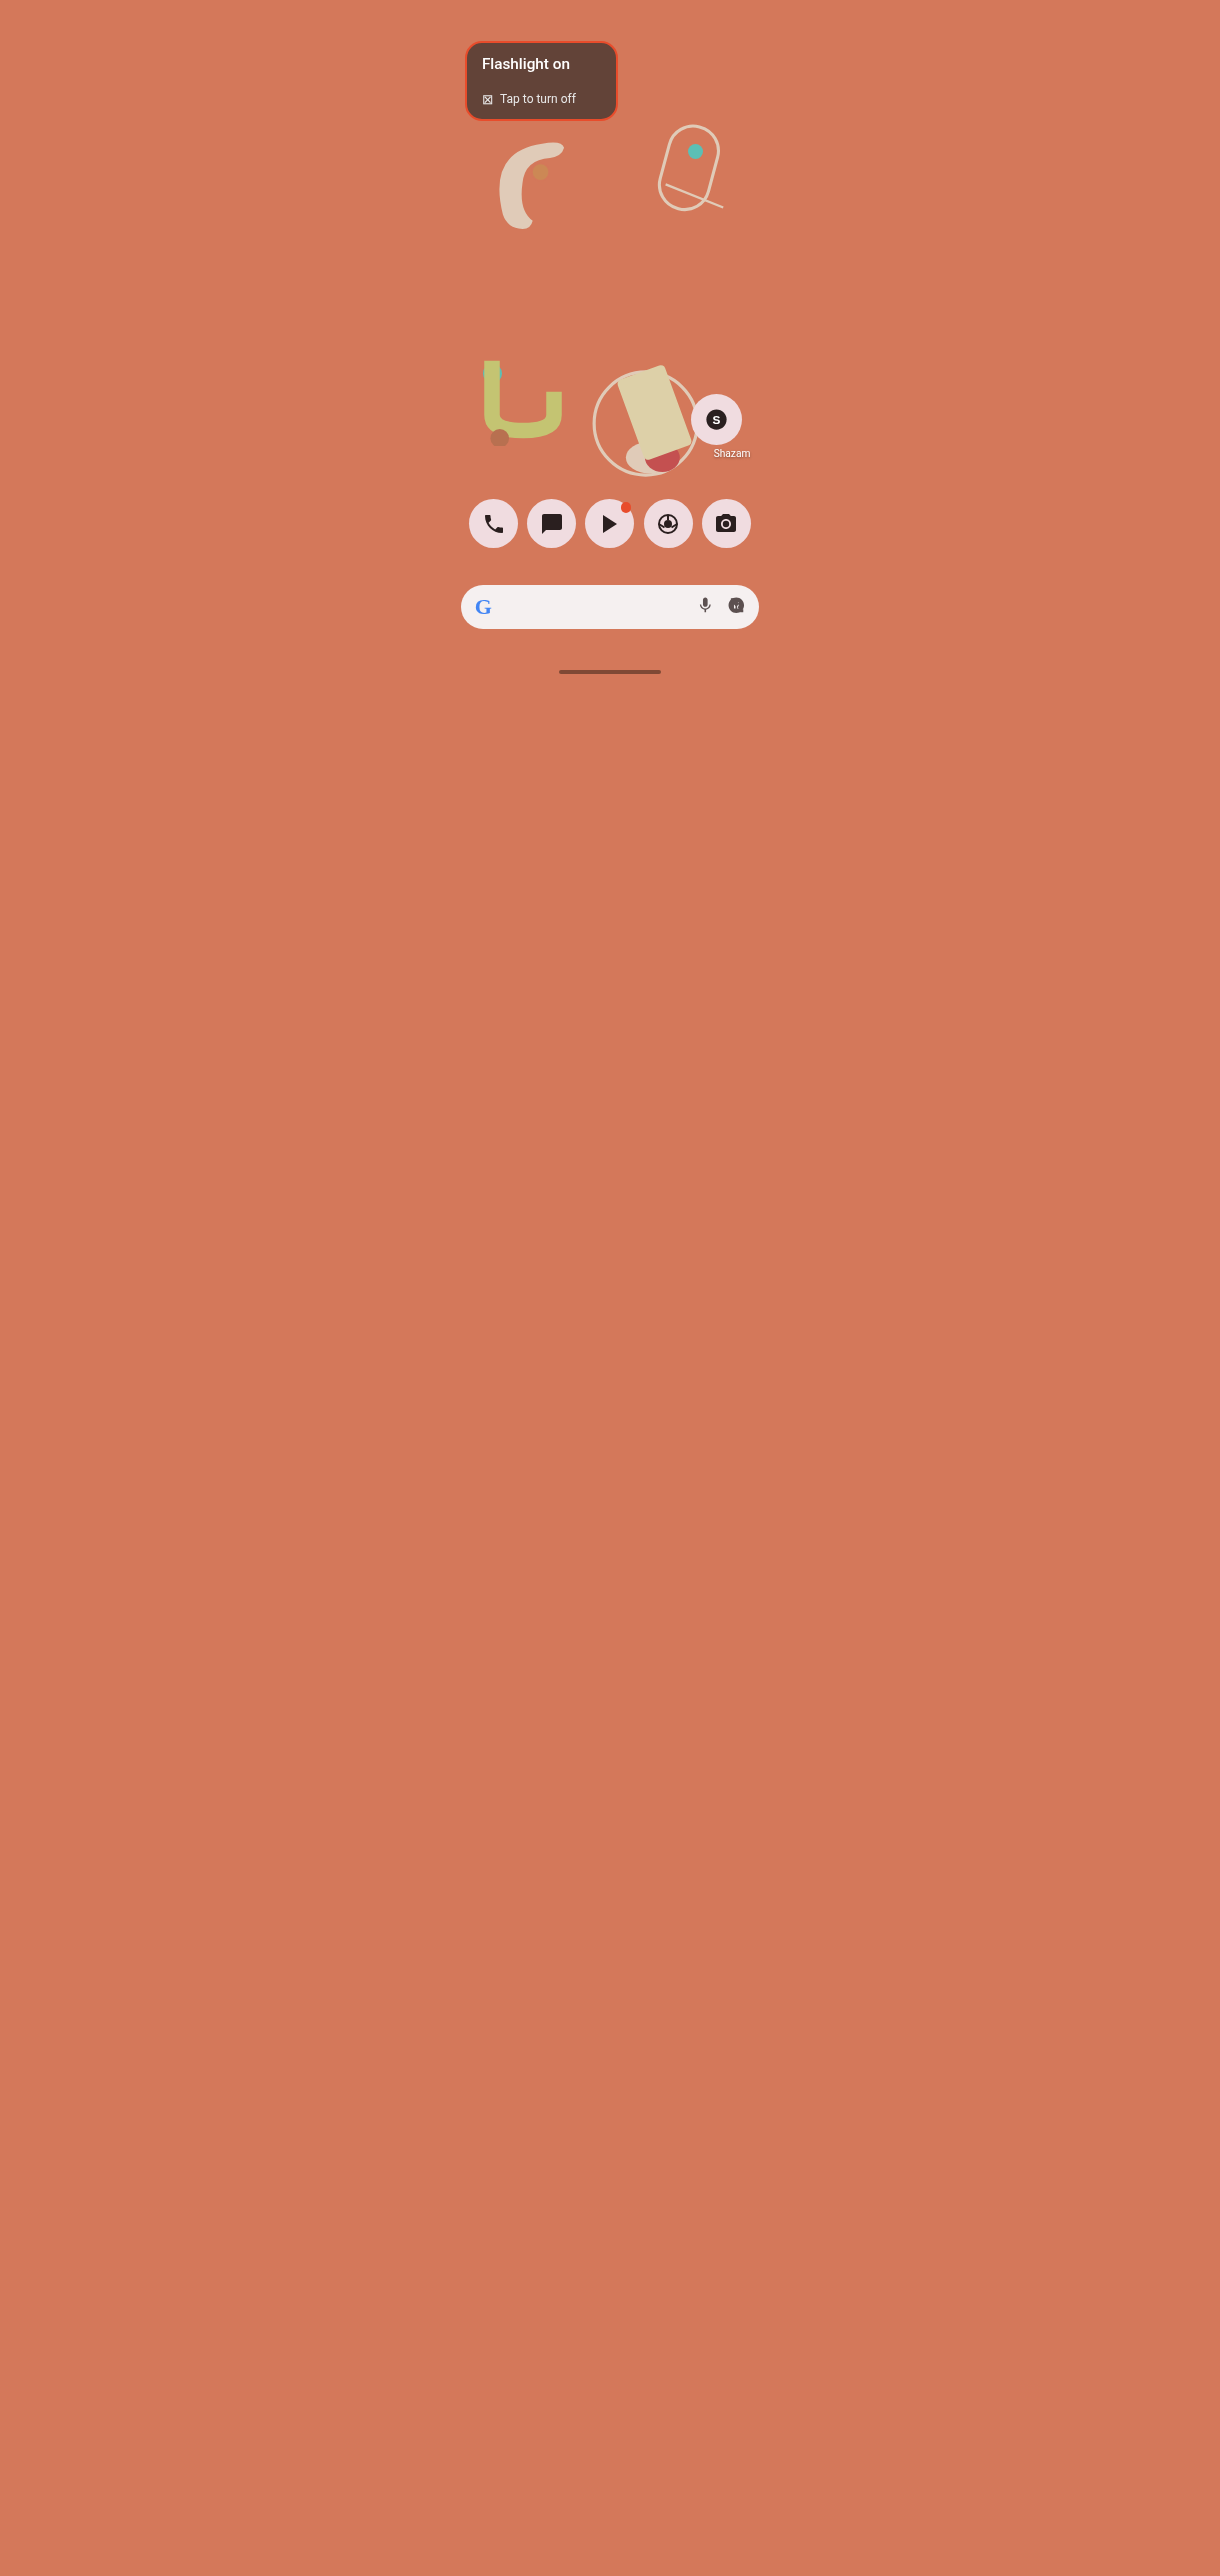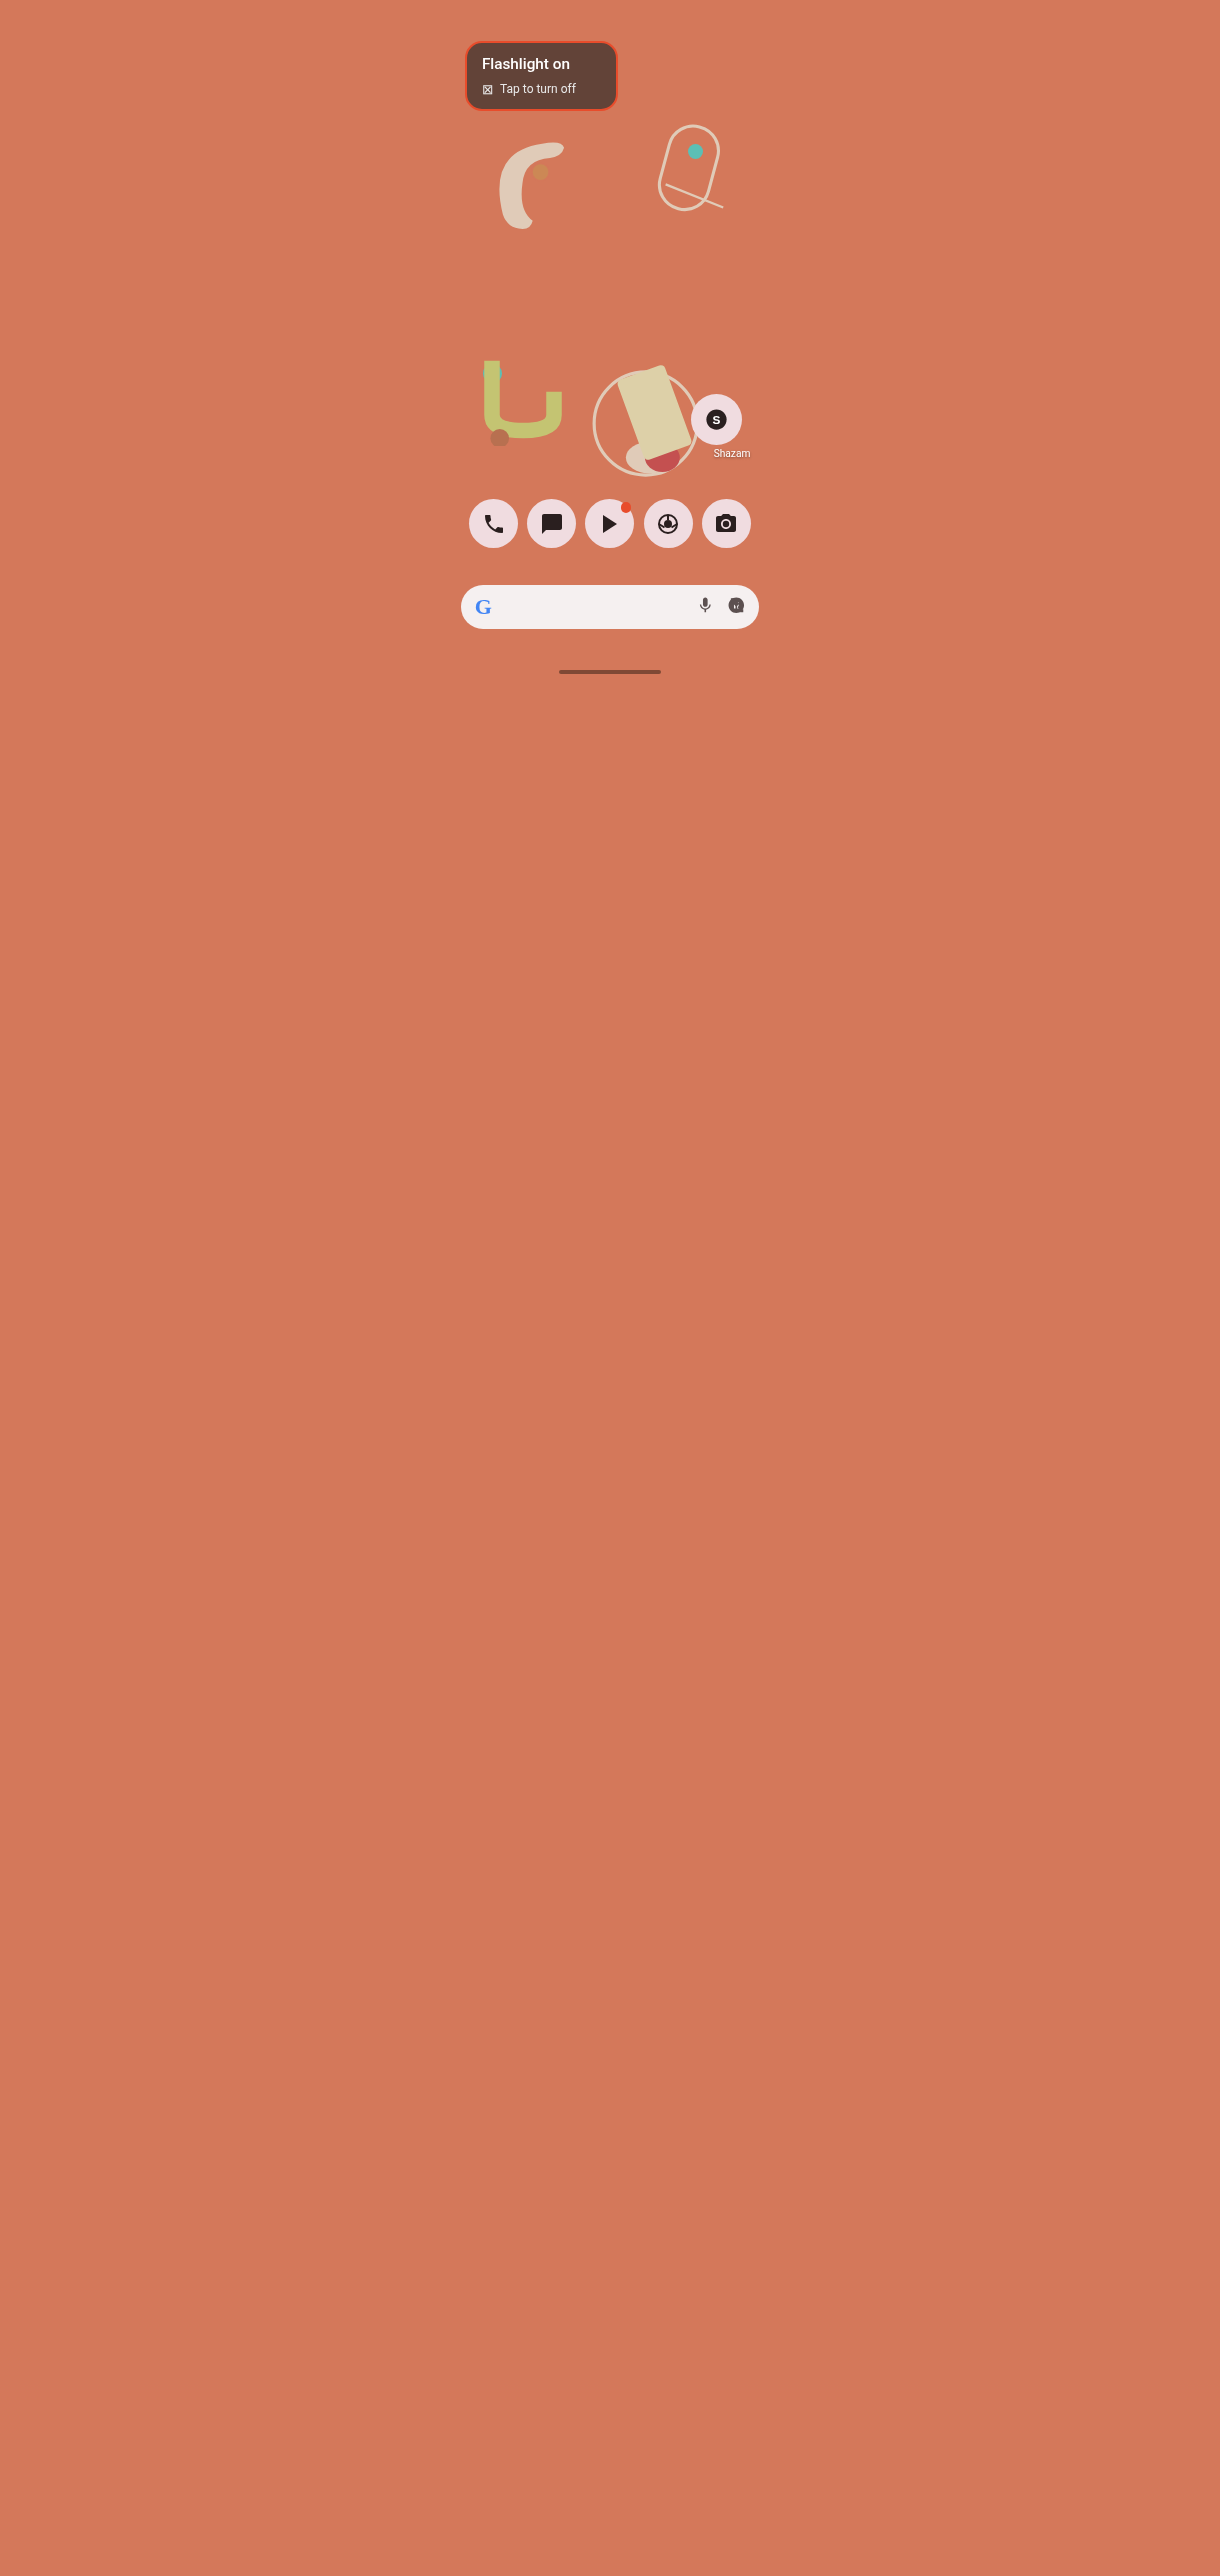--- a/index.html
+++ b/index.html
@@ -25,21 +25,21 @@
       border-radius: 17px;
       padding: 12px 15.3px;
       color: white;
       min-width: 153px;
       cursor: pointer;
     }
 
     .flashlight-title {
       font-size: 15.3px;
       font-weight: 500;
-      margin-bottom: 8px;
+      margin-bottom: 18px;
       color: #ffffff;
     }
 
     .flashlight-subtitle {
       display: flex;
       align-items: center;
       gap: 6.8px;
       font-size: 12px;
       color: #e8e8e8;
     }

